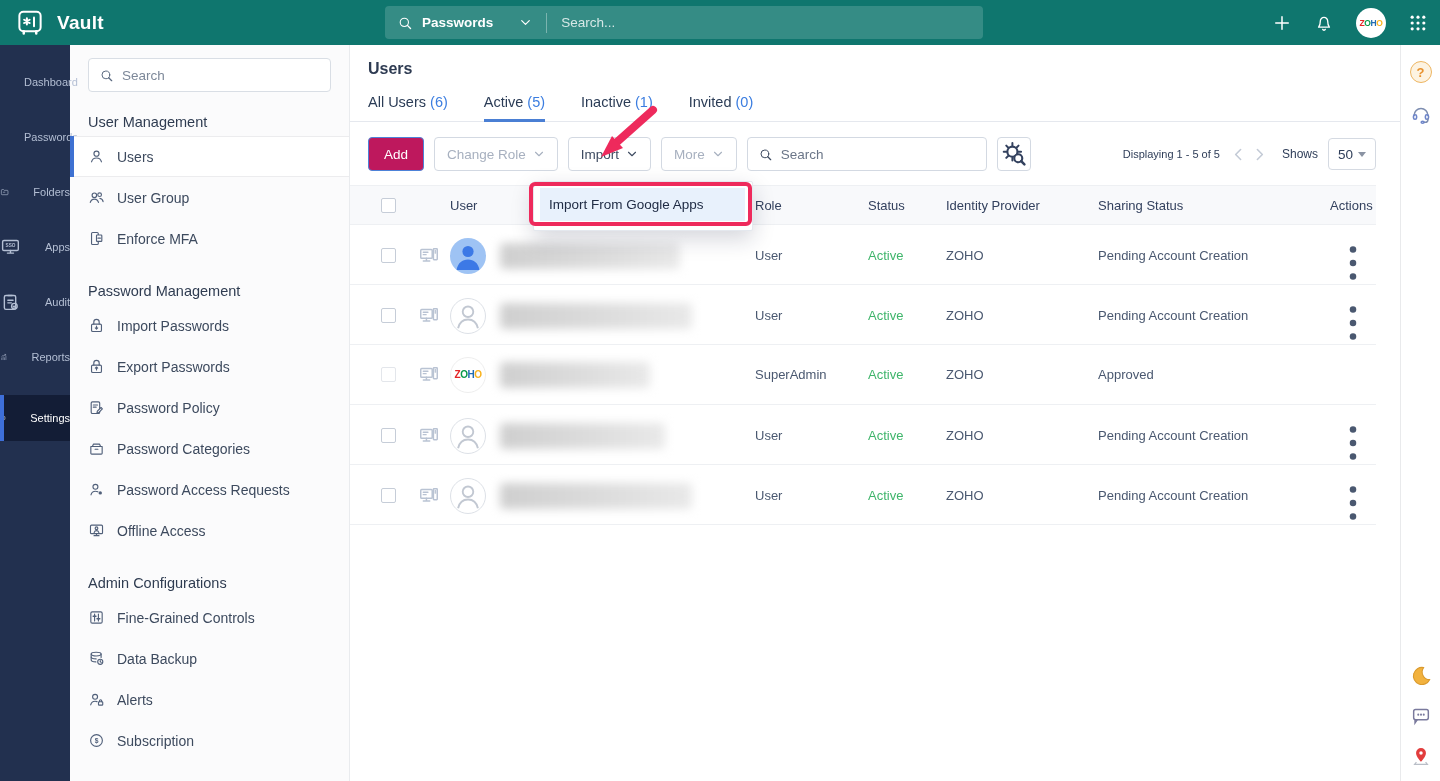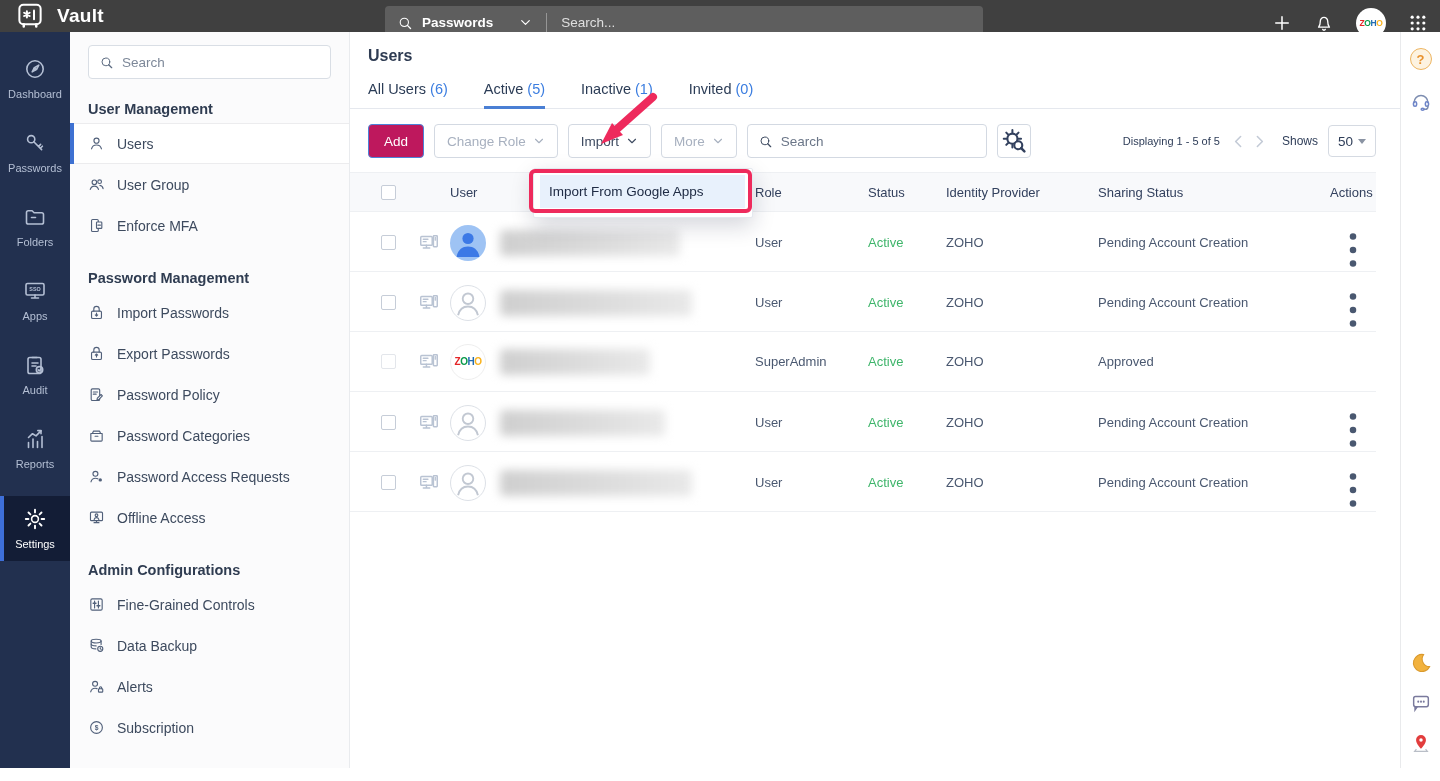--- a/index.html
+++ b/index.html
@@ -1,53 +1,53 @@
 <!DOCTYPE html>
 <html><head>
 <meta charset="utf-8">
 <style>
   * { margin:0; padding:0; box-sizing:border-box; }
   html,body { width:1440px; height:781px; overflow:hidden; }
   body { font-family:"Liberation Sans","DejaVu Sans",sans-serif; background:#fff; color:#33415e; }
   svg { display:block; }
 
   
-  .topbar { height:32px; background:#404040; display:flex; align-items:center; position:relative; z-index:50; }
+  .topbar { height:45px; background:#0f766e; display:flex; align-items:center; position:relative; z-index:50; }
   .brand { display:flex; align-items:center; gap:12px; padding-left:15px; width:350px; }
   .brand-logo { width:30px; height:30px; color:#fff; }
   .brand-name { color:#fff; font-size:19px; font-weight:700; letter-spacing:.3px; }
   .top-search { position:absolute; left:385px; top:6px; width:598px; height:33px; background:rgba(255,255,255,.16); border-radius:4px; display:flex; align-items:center; padding:0 12px; }
   .ts-ic { width:16px; height:16px; color:#fff; margin-right:9px; }
   .ts-scope { color:#fff; font-size:13.5px; font-weight:700; display:flex; align-items:center; gap:26px; cursor:pointer; }
   .ts-chev { width:13px; height:13px; color:#fff; }
   .ts-sep { width:1px; height:20px; background:rgba(255,255,255,.35); margin:0 14px; }
   .ts-input { flex:1; background:transparent; border:none; outline:none; color:#fff; font-size:13.5px; font-family:inherit; }
   .ts-input::placeholder { color:rgba(255,255,255,.8); }
   .top-right { position:absolute; right:12px; top:0; height:45px; display:flex; align-items:center; gap:22px; }
   .tr-ic { width:20px; height:20px; color:#fff; cursor:pointer; }
   .zoho-avatar { width:30px; height:30px; background:#fff; border-radius:50%; display:flex; align-items:center; justify-content:center; font-size:8.5px; font-weight:700; letter-spacing:-.4px; cursor:pointer; overflow:hidden; }
 
   
   .shell { display:flex; height:736px; }
 
   
   .rail { width:70px; background:#22304f; display:flex; flex-direction:column; padding-top:14px; flex-shrink:0; }
-  .rail-item { display:flex; flex-direction:column; align-items:center; gap:7px; padding:11px 0; margin-bottom:9px; color:#b4bfd4; cursor:pointer; position:relative; }
+  .rail-item { display:flex; flex-direction:row; align-items:center; gap:24px; padding:11px 0; margin-bottom:9px; color:#b4bfd4; cursor:pointer; position:relative; }
   .rail-item .ric { width:24px; height:24px; }
   .rail-item .rlabel { font-size:11px; }
   .rail-item.active { background:#131d36; color:#fff; margin-top:6px;justify-content:flex-end; }
   .rail-item.active::before { content:""; position:absolute; left:0; top:0; bottom:0; width:4px; background:#3e6fd9; }
 
   
   .sidebar { width:280px; background:#fbfbfc; border-right:1px solid #e9ebee; flex-shrink:0; overflow:hidden; padding-top:13px; }
   .sb-search { margin:0 18px 12px 18px; height:34px; border:1px solid #d9dee5; border-radius:4px; background:#fff; display:flex; align-items:center; padding:0 10px; }
   .sb-search .sic { width:15px; height:15px; color:#5b6a80; margin-right:8px; }
   .sb-search input { border:none; outline:none; flex:1; font-size:13.5px; font-family:inherit; color:#333; background:transparent; }
   .sb-search input::placeholder { color:#7d8899; }
-  .sb-title { font-size:14.5px; font-weight:700; color:#2f3c51; padding:10px 18px 6px 18px; }
+  .sb-title { font-size:14.5px; font-weight:400; color:#2f3c51; padding:10px 18px 6px 18px; }
   .sb-section { margin-bottom:14px; }
   .sb-item { display:flex; align-items:center; gap:12px; height:41px; padding:0 18px; font-size:14px; color:#3d4a5e; cursor:pointer; position:relative; }
   .sb-item .sbic { width:17px; height:17px; color:#51607a; flex-shrink:0; }
   .sb-item.active { background:#fff; border-top:1px solid #ececee; border-bottom:1px solid #ececee; }
   .sb-item.active::before { content:""; position:absolute; left:0; top:-1px; bottom:-1px; width:4px; background:#3e71d2; }
 
   
   .main { flex:1; position:relative; background:#fff; }
   .m-title { font-size:16px; font-weight:700; color:#2e3b52; padding:15px 0 0 18px; }
   .tabs { display:flex; gap:36px; padding:0 18px; margin-top:16px; border-bottom:1px solid #e5e8ee;text-align:right; }

